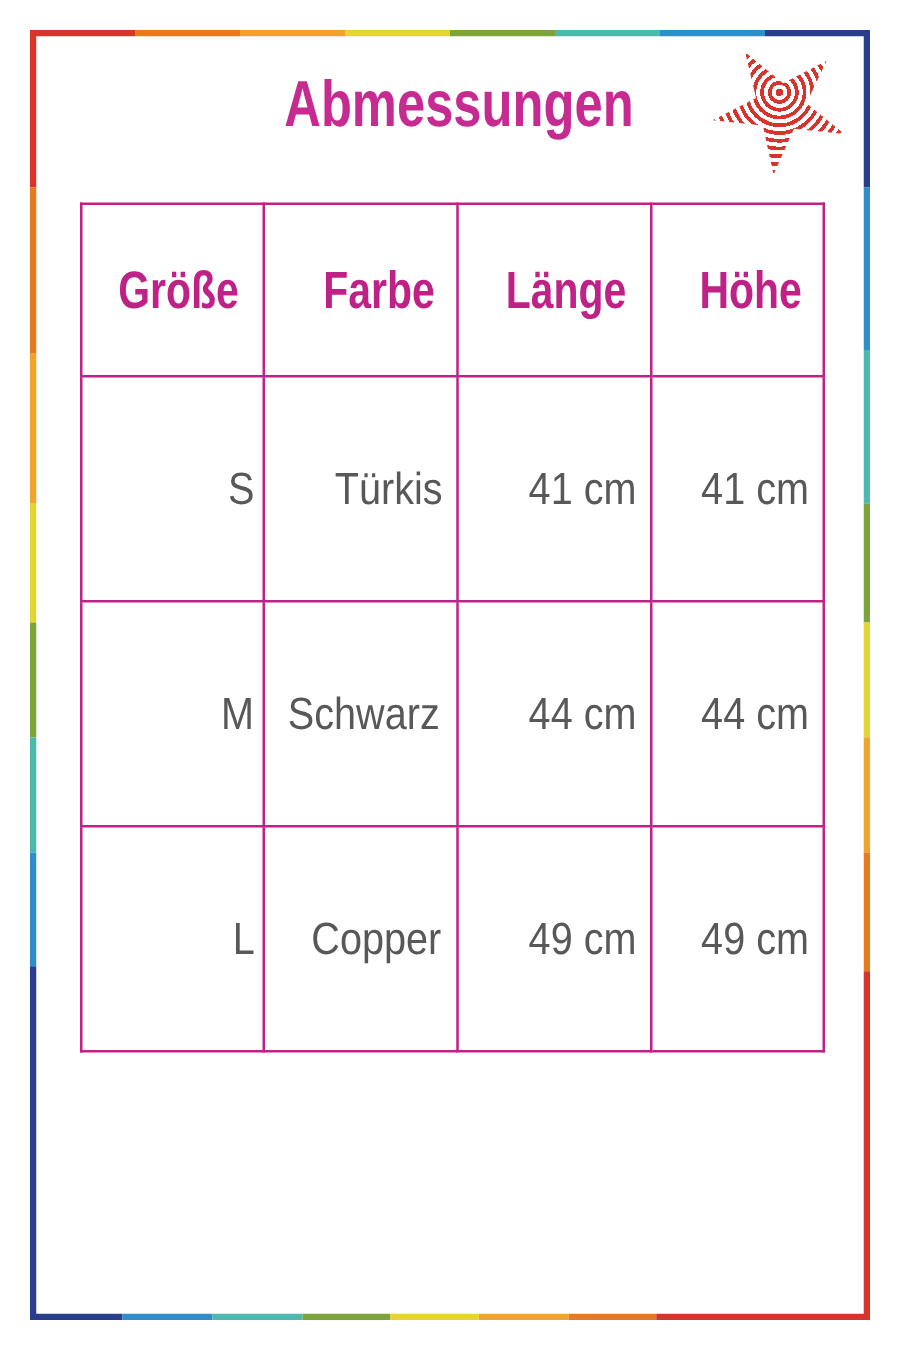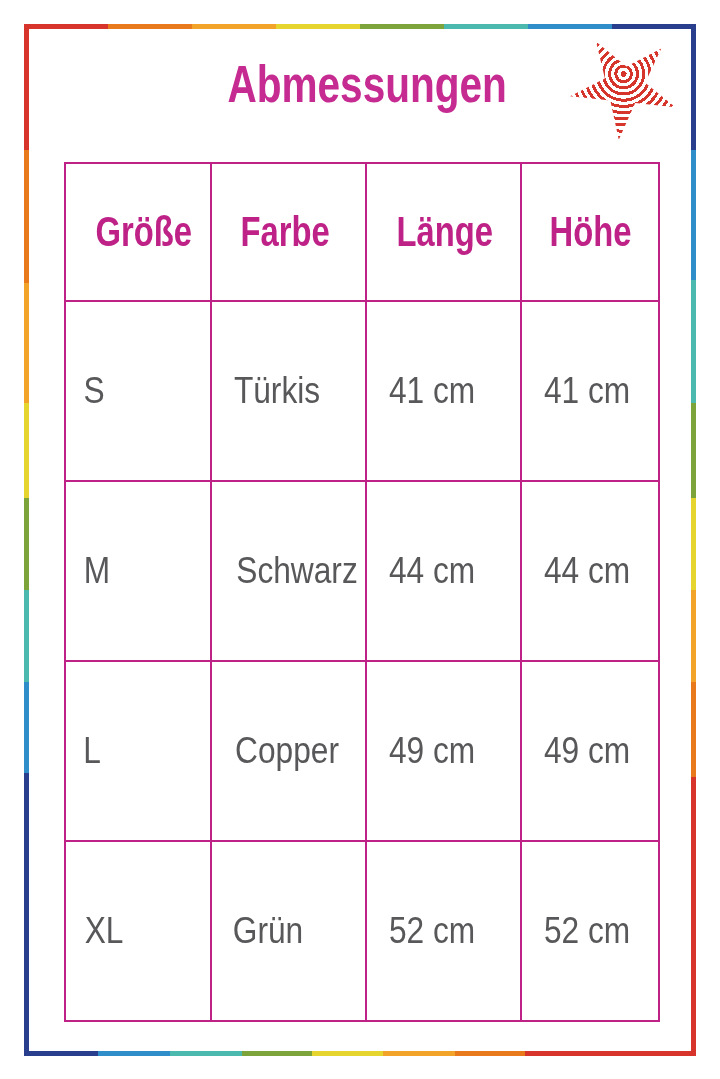--- a/index.html
+++ b/index.html
@@ -74,22 +74,22 @@
 
   
   table.dims {
     position: absolute; left: 64px; top: 162px;
     width: 594px;
     border-collapse: collapse;
     table-layout: fixed;
   }
   table.dims th, table.dims td {
     border: 2px solid var(--magenta);
-    text-align: left; vertical-align: middle;
-    padding: 16px; background: #ffffff;
+    text-align: right; vertical-align: middle;
+    padding: 5px; background: #ffffff;
   }
   table.dims tr.hdr { height: 138px; }
   table.dims tr.row { height: 180px; }
   .hdr-text {
     display: inline-block;
     font-size: 42px; font-weight: bold; line-height: 1;
     color: var(--magenta);
     transform: scaleX(0.78);
     transform-origin: center;
     white-space: nowrap;
@@ -180,20 +180,14 @@
     <td><span class="cell-text">Schwarz</span></td>
     <td><span class="cell-text">44 cm</span></td>
     <td><span class="cell-text">44 cm</span></td>
   </tr>
   <tr class="row">
     <td><span class="cell-text">L</span></td>
     <td><span class="cell-text">Copper</span></td>
     <td><span class="cell-text">49 cm</span></td>
     <td><span class="cell-text">49 cm</span></td>
   </tr>
-  <tr class="row">
-    <td><span class="cell-text">XL</span></td>
-    <td><span class="cell-text">Grün</span></td>
-    <td><span class="cell-text">52 cm</span></td>
-    <td><span class="cell-text">52 cm</span></td>
-  </tr>
 </tbody>
   </table>
 
 </body></html>

